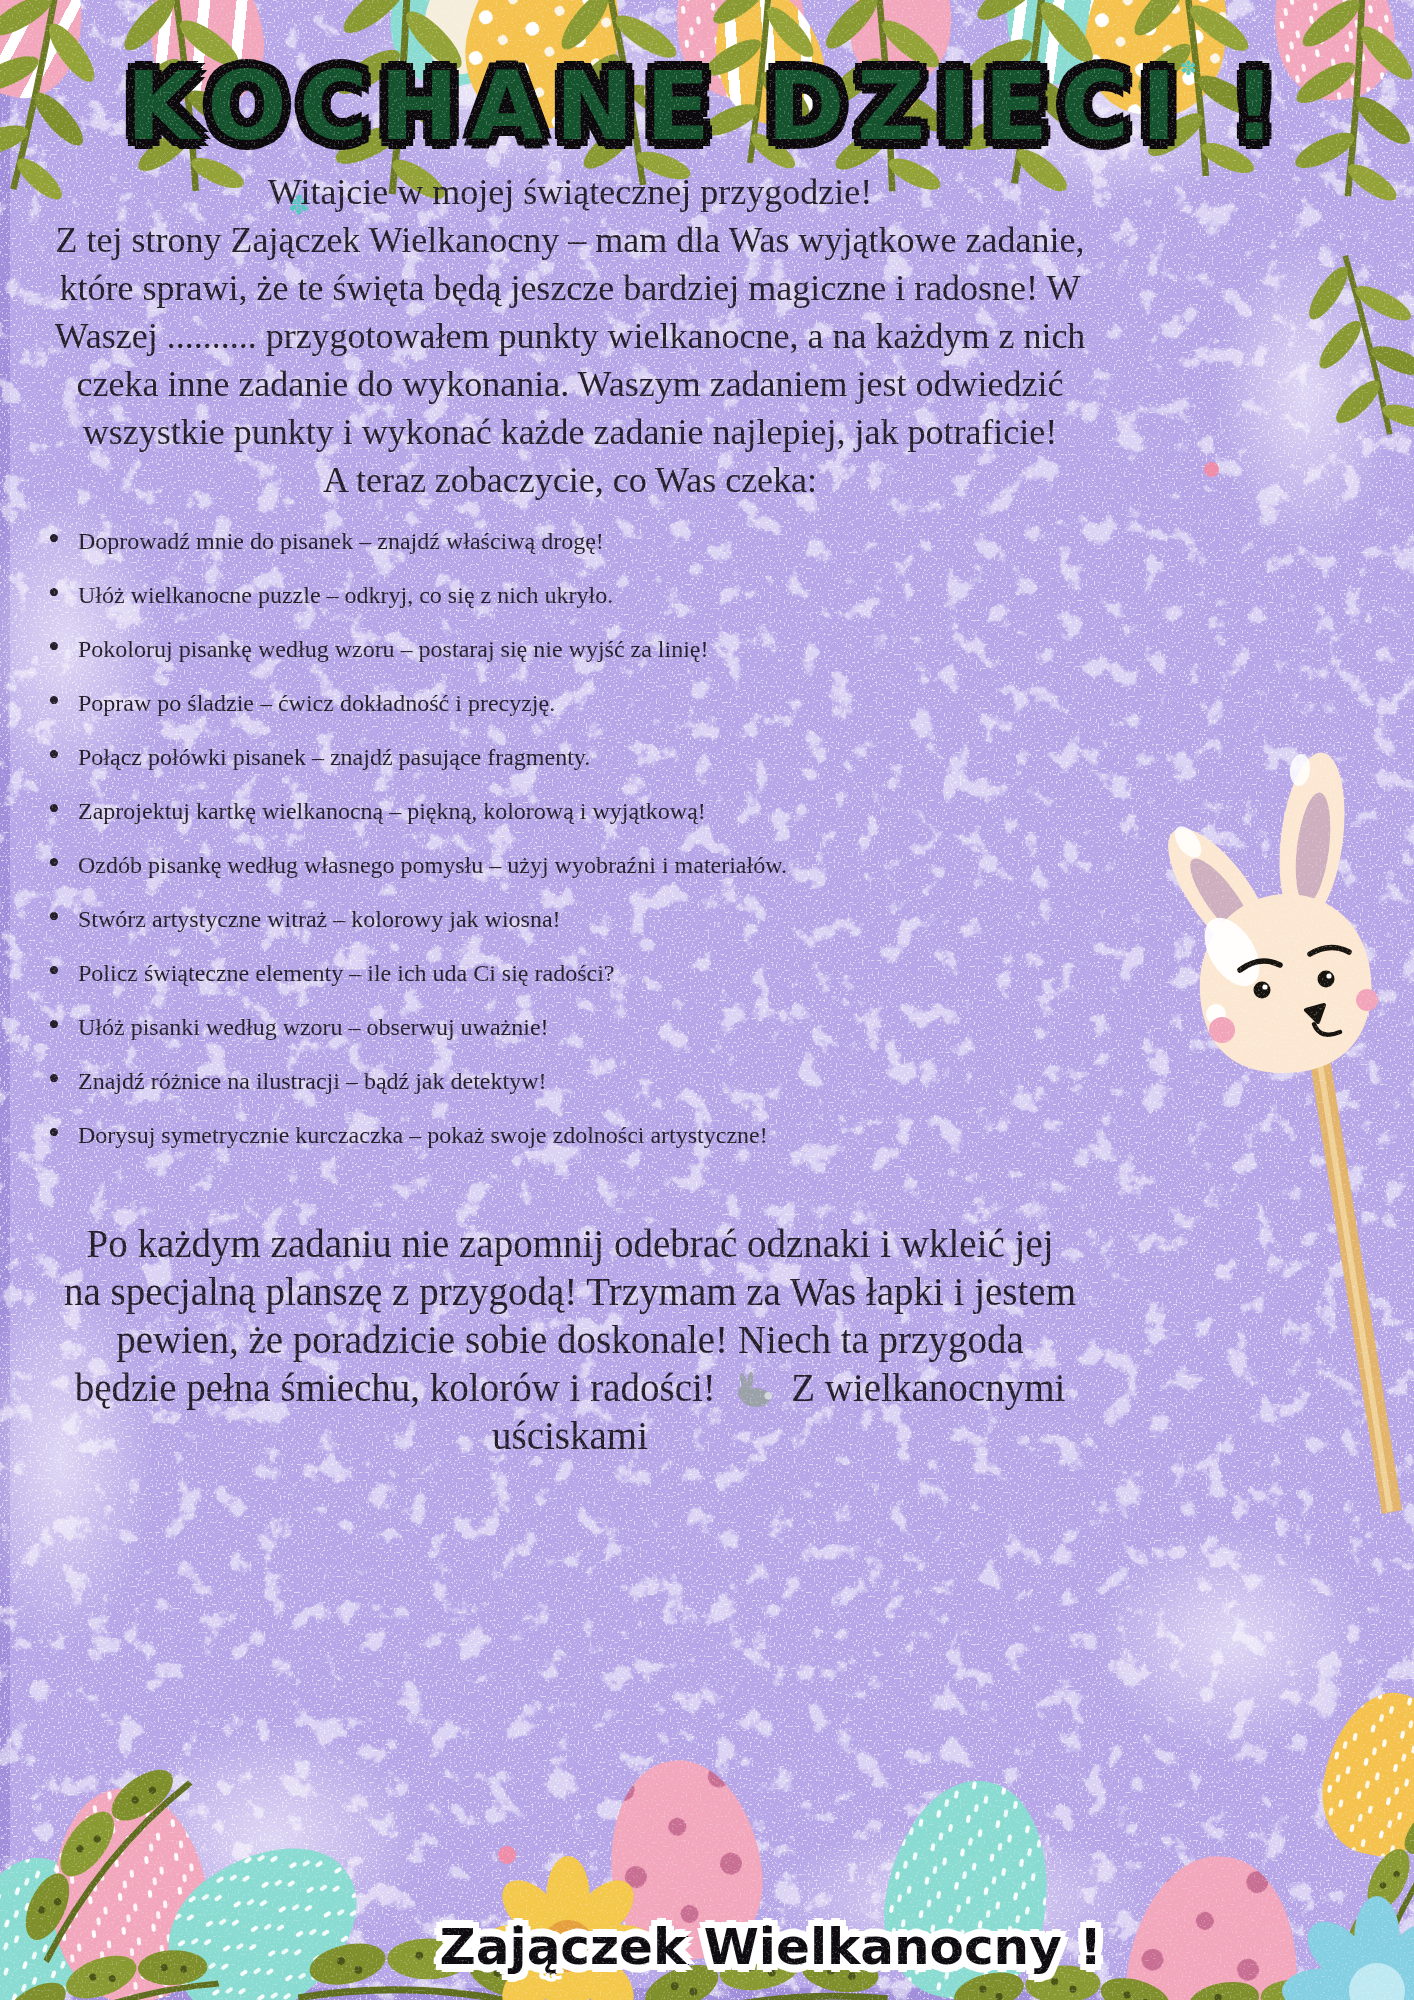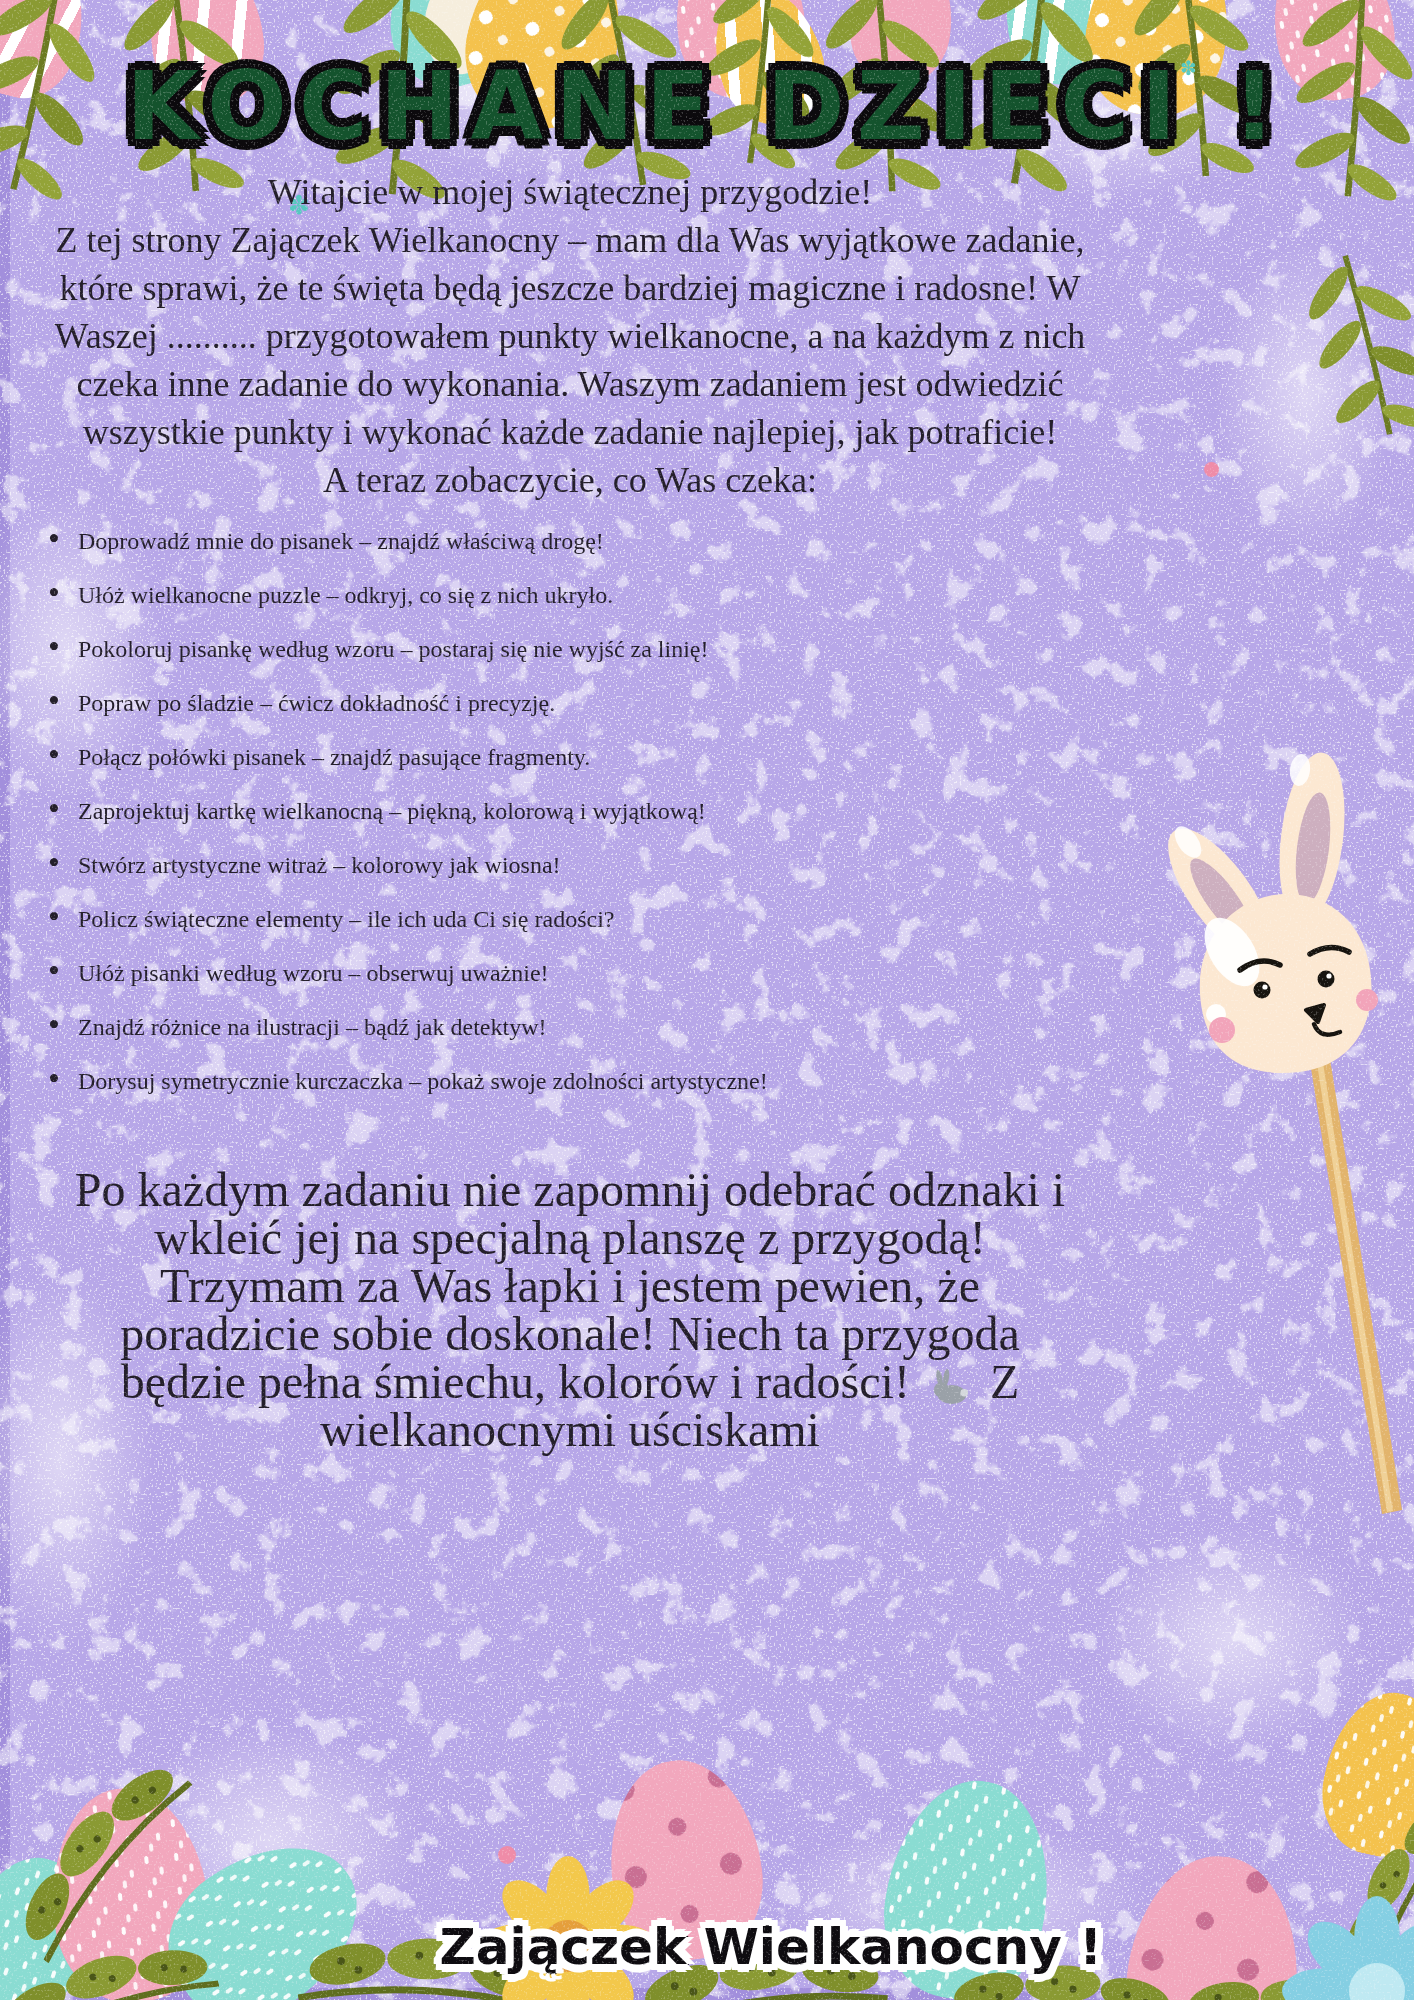--- a/index.html
+++ b/index.html
@@ -34,21 +34,21 @@
     font-size:94px;letter-spacing:12px;color:#14532d;
     -webkit-text-stroke:4px #0c0a0d;paint-order:stroke fill;
     text-shadow:-7px -7px 0 #0c0a0d,7px -7px 0 #0c0a0d,-7px 7px 0 #0c0a0d,7px 7px 0 #0c0a0d,
                 -9px 0 0 #0c0a0d,9px 0 0 #0c0a0d,0 -9px 0 #0c0a0d,0 10px 0 #0c0a0d;
   }
   .content{position:absolute;z-index:3;top:168px;left:18px;width:1104px;}
   .para{margin:0;text-align:center;font-size:36px;line-height:48px;}
   .tasks{list-style:none;margin:10px 0 0 22px;padding:0;width:1014px;font-size:24px;line-height:54px;}
   .tasks li{position:relative;padding-left:38px;}
   .tasks li::before{content:"\2022";position:absolute;left:8px;top:-2px;font-size:34px;}
-  .closing{margin:58px auto 0;max-width:1012px;text-align:center;font-size:48px;line-height:48px;}
+  .closing{margin:58px auto 0;max-width:1012px;text-align:center;font-size:39px;line-height:48px;}
   .emoji-icon{display:inline-block;width:40px;height:38px;vertical-align:-8px;margin:0 8px;}
   .signature{
     position:absolute;z-index:6;top:1918px;left:0;width:1102px;margin:0;text-align:right;
     font-family:"DejaVu Sans","Liberation Sans",sans-serif;font-weight:800;
     font-size:50px;letter-spacing:0;color:#0e0c10;
     -webkit-text-stroke:2px #0e0c10;paint-order:stroke fill;
     text-shadow:-6px -6px 0 #fff,6px -6px 0 #fff,-6px 6px 0 #fff,6px 6px 0 #fff,
                 -8px 0 0 #fff,8px 0 0 #fff,0 -8px 0 #fff,0 8px 0 #fff;
   }
   .bunny-pop{position:absolute;z-index:2;left:1160px;top:742px;width:254px;height:790px;pointer-events:none;}
@@ -178,20 +178,21 @@
     <p class="para">Z tej strony Zajączek Wielkanocny – mam dla Was wyjątkowe zadanie, które sprawi, że te święta będą jeszcze bardziej magiczne i radosne! W Waszej .......... przygotowałem punkty wielkanocne, a na każdym z nich czeka inne zadanie do wykonania. Waszym zadaniem jest odwiedzić wszystkie punkty i wykonać każde zadanie najlepiej, jak potraficie!</p>
     <p class="para">A teraz zobaczycie, co Was czeka:</p>
 
     <ul class="tasks">
       <li><span>Doprowadź mnie do pisanek – znajdź właściwą drogę!</span></li>
       <li><span>Ułóż wielkanocne puzzle – odkryj, co się z nich ukryło.</span></li>
       <li><span>Pokoloruj pisankę według wzoru – postaraj się nie wyjść za linię!</span></li>
       <li><span>Popraw po śladzie – ćwicz dokładność i precyzję.</span></li>
       <li><span>Połącz połówki pisanek – znajdź pasujące fragmenty.</span></li>
       <li><span>Zaprojektuj kartkę wielkanocną – piękną, kolorową i wyjątkową!</span></li>
+      <li><span>Ozdób pisankę według własnego pomysłu – użyj wyobraźni i materiałów.</span></li>
       <li><span>Stwórz artystyczne witraż – kolorowy jak wiosna!</span></li>
       <li><span>Policz świąteczne elementy – ile ich uda Ci się radości?</span></li>
       <li><span>Ułóż pisanki według wzoru – obserwuj uważnie!</span></li>
       <li><span>Znajdź różnice na ilustracji – bądź jak detektyw!</span></li>
       <li><span>Dorysuj symetrycznie kurczaczka – pokaż swoje zdolności artystyczne!</span></li>
     </ul>
 
     <p class="closing">
       <span>Po każdym zadaniu nie zapomnij odebrać odznaki i wkleić jej na specjalną planszę z przygodą! Trzymam za Was łapki i jestem pewien, że poradzicie sobie doskonale! Niech ta przygoda będzie pełna śmiechu, kolorów i radości!</span>
       <svg class="emoji-icon" viewBox="0 0 40 40">

